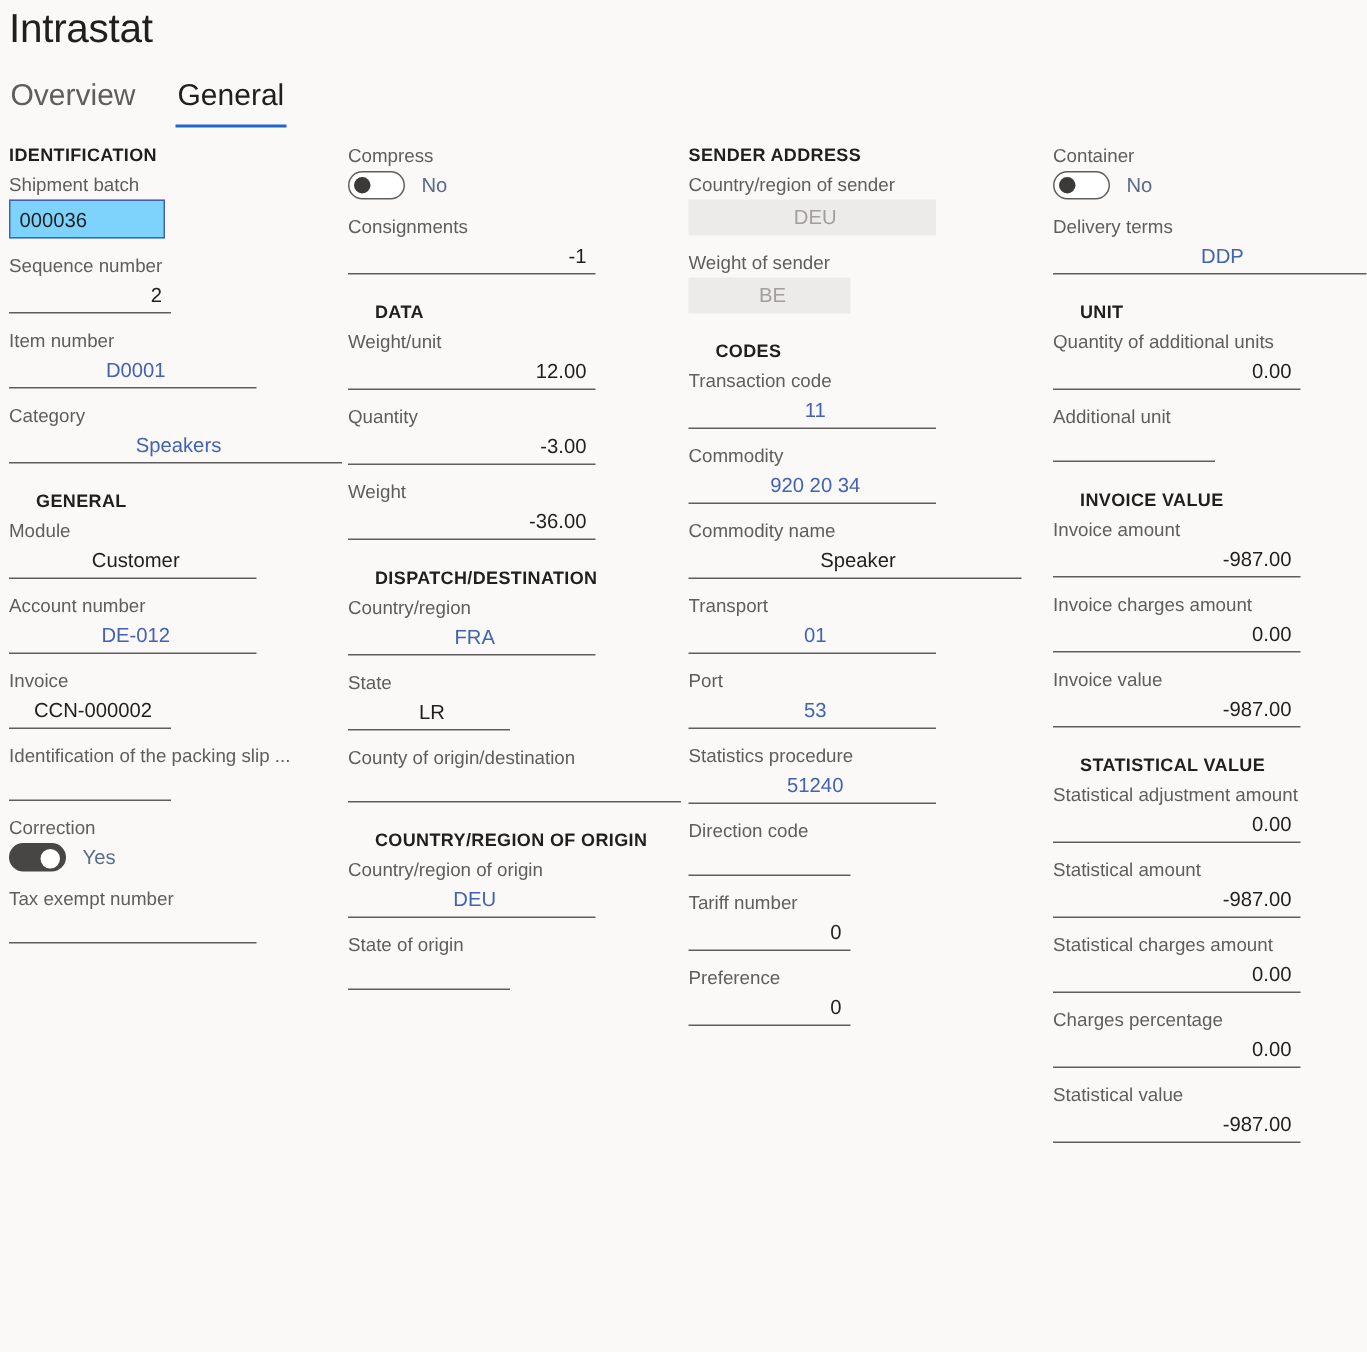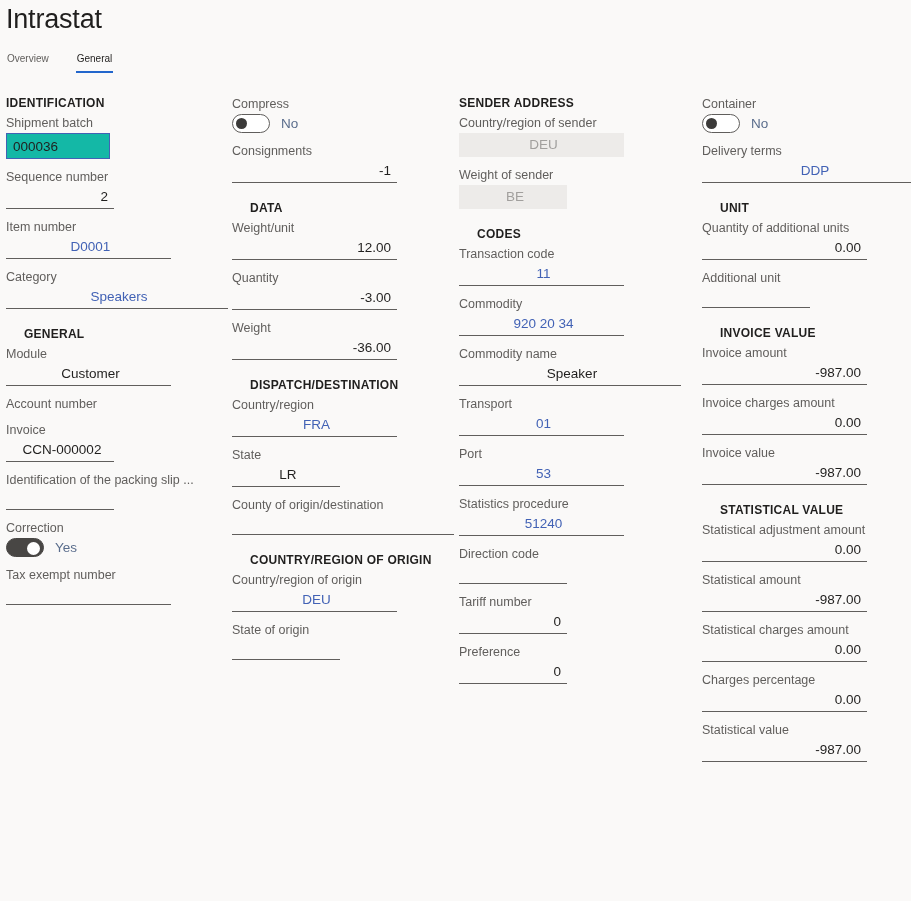--- a/index.html
+++ b/index.html
@@ -13,21 +13,21 @@
   }
   .page { position: relative; width: 911px; height: 901px; }
 
   .page-title {
     position: absolute; left: 6px; top: 4px;
     font-size: 27px; font-weight: 400; color: #201f1e;
     letter-spacing: -0.2px;
   }
 
   .tabs { position: absolute; left: 6px; top: 53px; display: flex; gap: 26px; }
-  .tab { font-size: 10px; color: #605e5c; padding: 0 1px 7px 1px; cursor: pointer; text-align: right; }
+  .tab { font-size: 20px; color: #605e5c; padding: 0 1px 7px 1px; cursor: pointer; text-align: right; }
   .tab.active { color: #201f1e; border-bottom: 2px solid #2266cc; }
 
   .cols { position: absolute; left: 0; top: 96px; width: 911px; }
   .col { position: absolute; top: 0; }
   .col1 { left: 6px;   width: 226px; }
   .col2 { left: 232px; width: 227px; }
   .col3 { left: 459px; width: 227px; }
   .col4 { left: 686px; width: 225px; margin-left: 16px; }
 
   .section-head {
@@ -54,21 +54,21 @@
   .w-md  { width: 165px; }
   .w-lg  { width: 222px; }
 
   .field-value.disabled {
     background: #edebe9; border-bottom: none; color: #a19f9d;
     line-height: 22px; min-height: 24px; padding-top: 1px;
   }
 
   .field-input {
     width: 104px; height: 26px; border: 1px solid #4262b5;
-    background: #14b8a6; font-size: 13.5px; color: #201f1e;
+    background: #7dd3fc; font-size: 13.5px; color: #201f1e;
     font-family: "Liberation Sans", sans-serif;
     padding: 0 4px 0 6px; outline: none; display: block;
   }
 
   .toggle-row { display: flex; align-items: center; gap: 11px; margin-top: 2px; }
   .toggle {
     width: 38px; height: 19px; border-radius: 10px; position: relative;
     flex: 0 0 auto; cursor: pointer;
   }
   .toggle.off { background: #ffffff; border: 1px solid #605e5c; }
@@ -114,20 +114,21 @@
           <div class="field-label">Category</div>
           <div class="field-value w-lg link">Speakers</div>
         </div>
         <div class="section-head spaced">GENERAL</div>
         <div class="field">
           <div class="field-label">Module</div>
           <div class="field-value w-md">Customer</div>
         </div>
         <div class="field">
           <div class="field-label">Account number</div>
+          <div class="field-value w-md link">DE-012</div>
         </div>
         <div class="field">
           <div class="field-label">Invoice</div>
           <div class="field-value w-sm">CCN-000002</div>
         </div>
         <div class="field">
           <div class="field-label">Identification of the packing slip ...</div>
           <div class="field-value w-sm"></div>
         </div>
         <div class="field">

